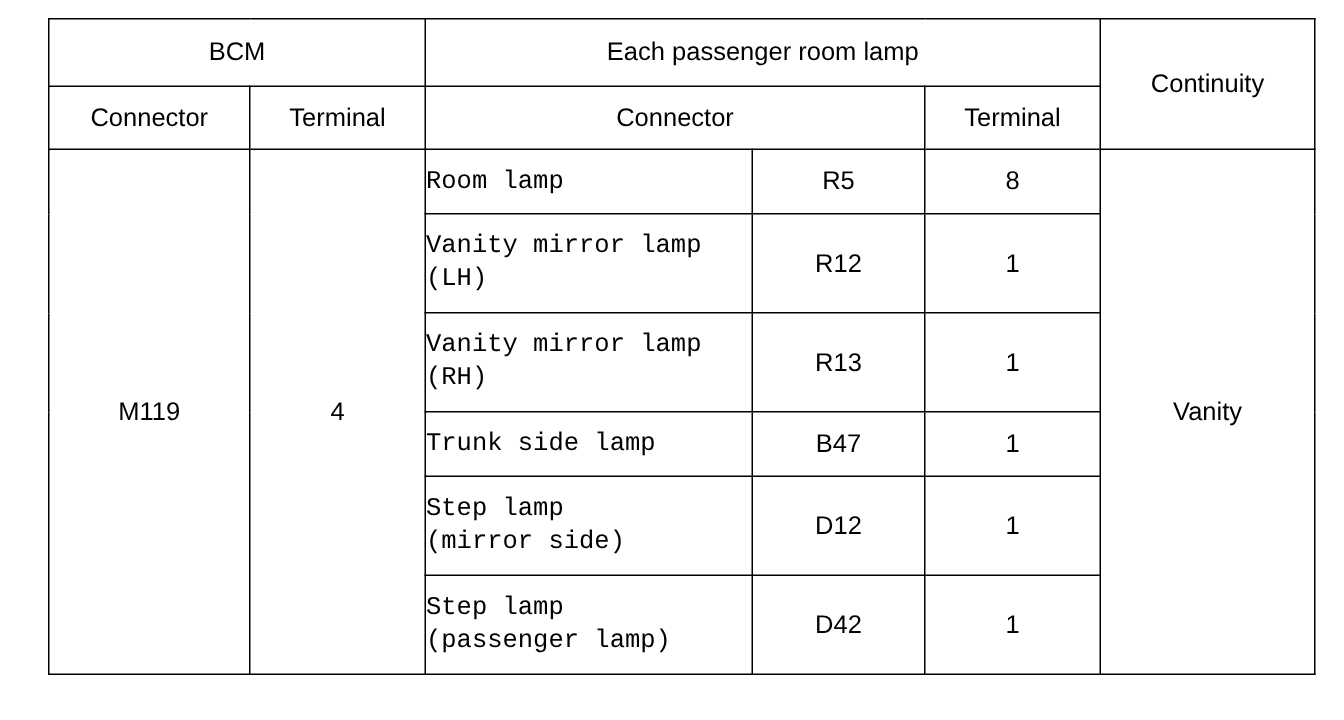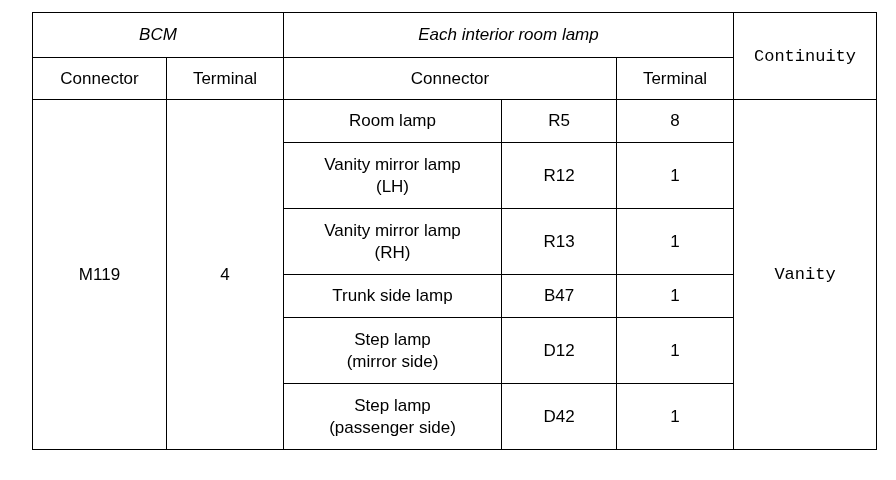--- a/index.html
+++ b/index.html
@@ -33,32 +33,32 @@
   
   table.continuity-table td {
     border: 1px solid #000000;
     padding: 0;
     vertical-align: middle;
     background: #ffffff;
   }
 
   
   td.edge-left  { border-left: none; }
-  td.edge-right { border-right: none; font-family: Liberation Mono, monospace; }
+  td.edge-right { border-right: none; }
 
   
   td.rule-top    { border-top: 4px solid #000000; }
   td.rule-bottom { border-bottom: 4px solid #000000; }
 
   
   .c-center { text-align: center; }
-  .c-left   { text-align: center; padding-left: 13px; }
+  .c-left   { text-align: left; padding-left: 13px; font-family: Liberation Mono, monospace; }
 
   
-  .h-head1 { height: 44px; font-style: italic; }
+  .h-head1 { height: 44px; }
   .h-head2 { height: 41px; text-align: center; }
   .h-one   { height: 42px; }
   .h-two   { height: 65px; }
 
   
   .twoline { line-height: 1.28; }
 
   
   col.w-connector { width: 134px; }
   col.w-terminal  { width: 117px; }
@@ -77,21 +77,21 @@
     <col class="w-terminal">
     <col class="w-lampname">
     <col class="w-code">
     <col class="w-term2">
     <col class="w-continuity">
   </colgroup>
   <tbody>
 
     <tr>
       <td class="rule-top edge-left c-center h-head1" colspan="2">BCM</td>
-      <td class="rule-top c-center h-head1" colspan="3">Each interior room lamp</td>
+      <td class="rule-top c-center h-head1" colspan="3">Each passenger room lamp</td>
       <td class="rule-top edge-right c-center" rowspan="2">Continuity</td>
     </tr>
 
     <tr>
       <td class="edge-left c-center h-head2">Connector</td>
       <td class="c-center h-head2">Terminal</td>
       <td class="c-center h-head2" colspan="2">Connector</td>
       <td class="c-center h-head2">Terminal</td>
     </tr>
 
@@ -140,21 +140,21 @@
         </div>
       </td>
       <td class="c-center h-two">D12</td>
       <td class="c-center h-two">1</td>
     </tr>
 
     <tr>
       <td class="c-left h-two rule-bottom">
         <div class="twoline">
           <div>Step lamp</div>
-          <div>(passenger side)</div>
+          <div>(passenger lamp)</div>
         </div>
       </td>
       <td class="c-center h-two rule-bottom">D42</td>
       <td class="c-center h-two rule-bottom">1</td>
     </tr>
 
   </tbody>
 </table>
 </div>
 

